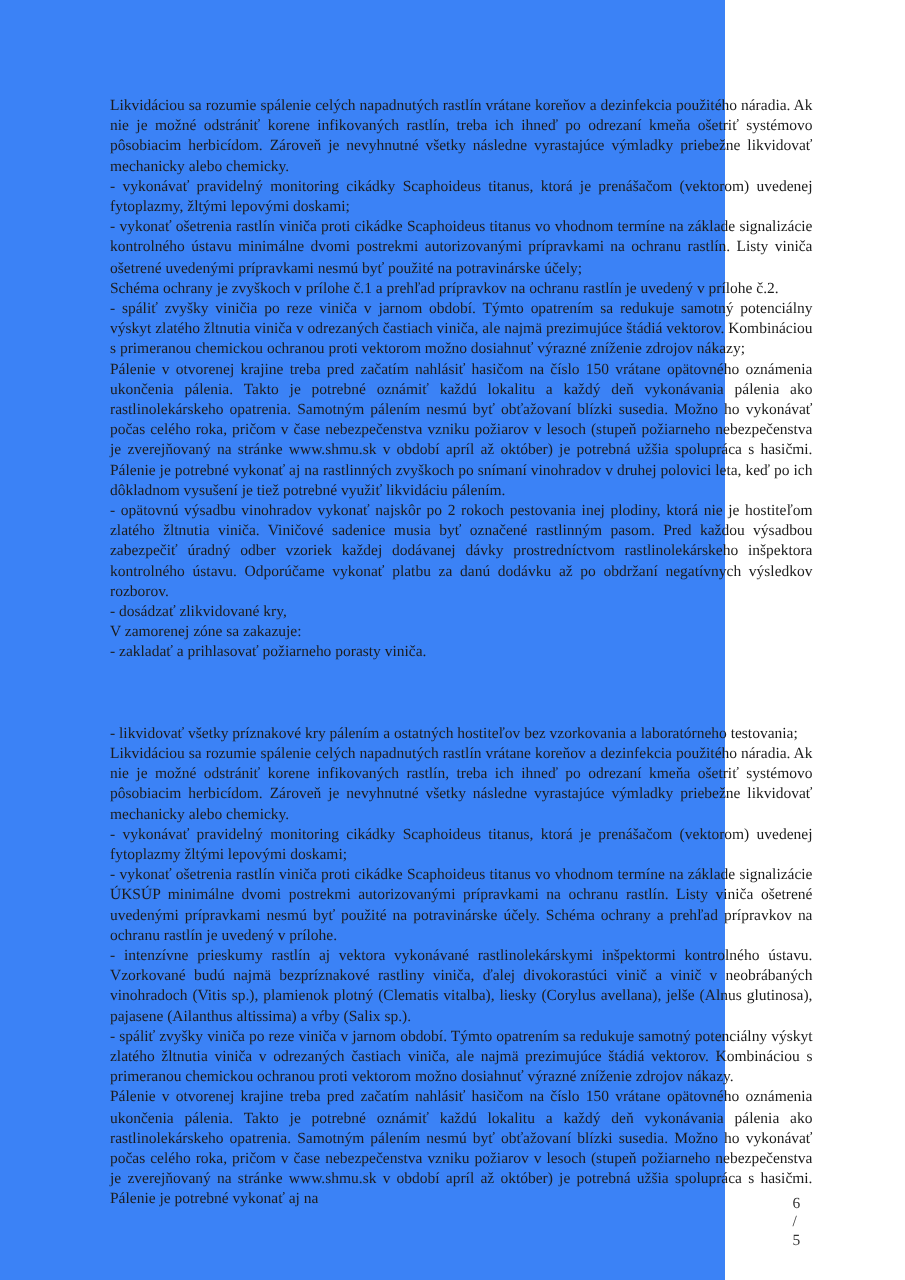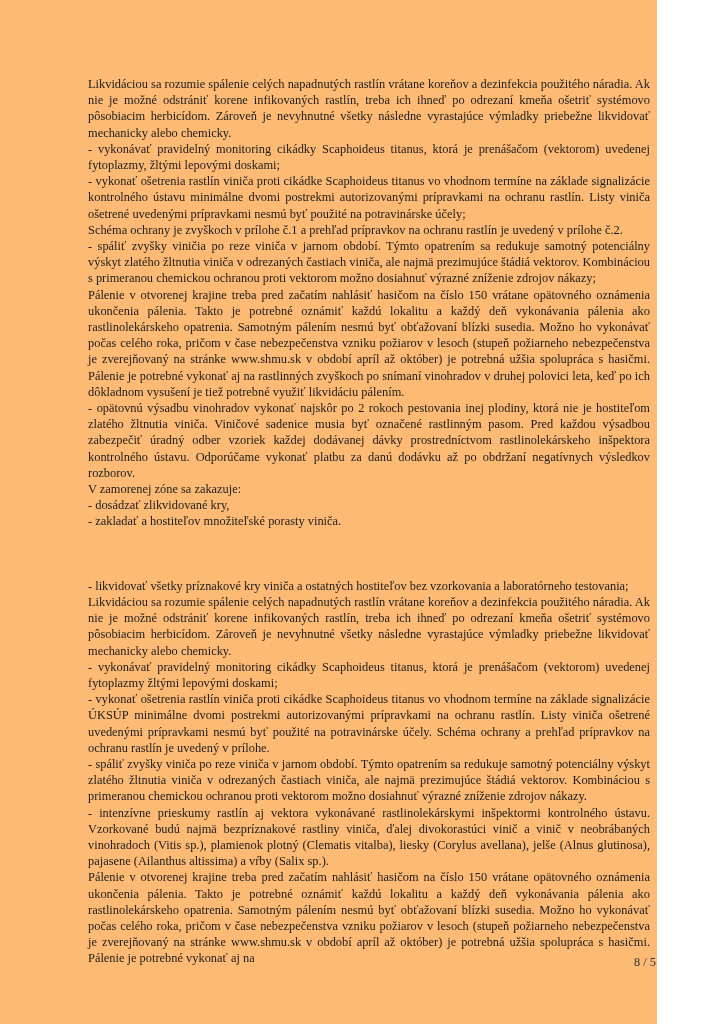--- a/index.html
+++ b/index.html
@@ -1,19 +1,19 @@
 <!DOCTYPE html>
 <html><head>
 <meta charset="utf-8">
 <style>
   html, body { margin: 0; padding: 0; background: #ffffff; }
   body { width: 724px; height: 1024px; position: relative; overflow: hidden; }
   .page {
-    position: absolute; left: 0; top: 0; width: 657px; height: 1024px;
-    background: #fdba74;
+    position: absolute; left: 0; top: 0; width: 580px; height: 1024px;
+    background: #3b82f6;
   }
   .content {
     position: absolute; left: 88px; top: 76px; width: 562px;
     font-family: "Liberation Serif", serif;
     font-size: 12.4px; line-height: 16.2px; color: #1c1c1c;
     text-align: justify;
   }
   .content p { margin: 0; }
   .gap-lg { height: 32px; }
   .gap-sm { height: 16px; }
@@ -27,32 +27,32 @@
 
 <div class="page">
   <div class="content">
     <p>Likvidáciou sa rozumie spálenie celých napadnutých rastlín vrátane koreňov a dezinfekcia použitého náradia. Ak nie je možné odstrániť korene infikovaných rastlín, treba ich ihneď po odrezaní kmeňa ošetriť systémovo pôsobiacim herbicídom. Zároveň je nevyhnutné všetky následne vyrastajúce výmladky priebežne likvidovať mechanicky alebo chemicky.</p>
     <p>- vykonávať pravidelný monitoring cikádky Scaphoideus titanus, ktorá je prenášačom (vektorom) uvedenej fytoplazmy, žltými lepovými doskami;</p>
     <p>- vykonať ošetrenia rastlín viniča proti cikádke Scaphoideus titanus vo vhodnom termíne na základe signalizácie kontrolného ústavu minimálne dvomi postrekmi autorizovanými prípravkami na ochranu rastlín. Listy viniča ošetrené uvedenými prípravkami nesmú byť použité na potravinárske účely;</p>
     <p>Schéma ochrany je zvyškoch v prílohe č.1 a prehľad prípravkov na ochranu rastlín je uvedený v prílohe č.2.</p>
     <p>- spáliť zvyšky viničia po reze viniča v jarnom období. Týmto opatrením sa redukuje samotný potenciálny výskyt zlatého žltnutia viniča v odrezaných častiach viniča, ale najmä prezimujúce štádiá vektorov. Kombináciou s primeranou chemickou ochranou proti vektorom možno dosiahnuť výrazné zníženie zdrojov nákazy;</p>
     <p>Pálenie v otvorenej krajine treba pred začatím nahlásiť hasičom na číslo 150 vrátane opätovného oznámenia ukončenia pálenia. Takto je potrebné oznámiť každú lokalitu a každý deň vykonávania pálenia ako rastlinolekárskeho opatrenia. Samotným pálením nesmú byť obťažovaní blízki susedia. Možno ho vykonávať počas celého roka, pričom v čase nebezpečenstva vzniku požiarov v lesoch (stupeň požiarneho nebezpečenstva je zverejňovaný na stránke www.shmu.sk v období apríl až október) je potrebná užšia spolupráca s hasičmi. Pálenie je potrebné vykonať aj na rastlinných zvyškoch po snímaní vinohradov v druhej polovici leta, keď po ich dôkladnom vysušení je tiež potrebné využiť likvidáciu pálením.</p>
     <p>- opätovnú výsadbu vinohradov vykonať najskôr po 2 rokoch pestovania inej plodiny, ktorá nie je hostiteľom zlatého žltnutia viniča. Viničové sadenice musia byť označené rastlinným pasom. Pred každou výsadbou zabezpečiť úradný odber vzoriek každej dodávanej dávky prostredníctvom rastlinolekárskeho inšpektora kontrolného ústavu. Odporúčame vykonať platbu za danú dodávku až po obdržaní negatívnych výsledkov rozborov.</p>
+    <p>- dosádzať zlikvidované kry,</p>
     <p>V zamorenej zóne sa zakazuje:</p>
-    <p>- dosádzať zlikvidované kry,</p>
-    <p>- zakladať a hostiteľov množiteľské porasty viniča.</p>
+    <p>- zakladať a prihlasovať požiarneho porasty viniča.</p>
 
     <div class="gap-lg"></div>
 
 
     <div class="gap-sm"></div>
 
-    <p>- likvidovať všetky príznakové kry viniča a ostatných hostiteľov bez vzorkovania a laboratórneho testovania;</p>
+    <p>- likvidovať všetky príznakové kry pálením a ostatných hostiteľov bez vzorkovania a laboratórneho testovania;</p>
     <p>Likvidáciou sa rozumie spálenie celých napadnutých rastlín vrátane koreňov a dezinfekcia použitého náradia. Ak nie je možné odstrániť korene infikovaných rastlín, treba ich ihneď po odrezaní kmeňa ošetriť systémovo pôsobiacim herbicídom. Zároveň je nevyhnutné všetky následne vyrastajúce výmladky priebežne likvidovať mechanicky alebo chemicky.</p>
     <p>- vykonávať pravidelný monitoring cikádky Scaphoideus titanus, ktorá je prenášačom (vektorom) uvedenej fytoplazmy žltými lepovými doskami;</p>
     <p>- vykonať ošetrenia rastlín viniča proti cikádke Scaphoideus titanus vo vhodnom termíne na základe signalizácie ÚKSÚP minimálne dvomi postrekmi autorizovanými prípravkami na ochranu rastlín. Listy viniča ošetrené uvedenými prípravkami nesmú byť použité na potravinárske účely. Schéma ochrany a prehľad prípravkov na ochranu rastlín je uvedený v prílohe.</p>
+    <p>- intenzívne prieskumy rastlín aj vektora vykonávané rastlinolekárskymi inšpektormi kontrolného ústavu. Vzorkované budú najmä bezpríznakové rastliny viniča, ďalej divokorastúci vinič a vinič v neobrábaných vinohradoch (Vitis sp.), plamienok plotný (Clematis vitalba), liesky (Corylus avellana), jelše (Alnus glutinosa), pajasene (Ailanthus altissima) a vŕby (Salix sp.).</p>
     <p>- spáliť zvyšky viniča po reze viniča v jarnom období. Týmto opatrením sa redukuje samotný potenciálny výskyt zlatého žltnutia viniča v odrezaných častiach viniča, ale najmä prezimujúce štádiá vektorov. Kombináciou s primeranou chemickou ochranou proti vektorom možno dosiahnuť výrazné zníženie zdrojov nákazy.</p>
-    <p>- intenzívne prieskumy rastlín aj vektora vykonávané rastlinolekárskymi inšpektormi kontrolného ústavu. Vzorkované budú najmä bezpríznakové rastliny viniča, ďalej divokorastúci vinič a vinič v neobrábaných vinohradoch (Vitis sp.), plamienok plotný (Clematis vitalba), liesky (Corylus avellana), jelše (Alnus glutinosa), pajasene (Ailanthus altissima) a vŕby (Salix sp.).</p>
     <p>Pálenie v otvorenej krajine treba pred začatím nahlásiť hasičom na číslo 150 vrátane opätovného oznámenia ukončenia pálenia. Takto je potrebné oznámiť každú lokalitu a každý deň vykonávania pálenia ako rastlinolekárskeho opatrenia. Samotným pálením nesmú byť obťažovaní blízki susedia. Možno ho vykonávať počas celého roka, pričom v čase nebezpečenstva vzniku požiarov v lesoch (stupeň požiarneho nebezpečenstva je zverejňovaný na stránke www.shmu.sk v období apríl až október) je potrebná užšia spolupráca s hasičmi. Pálenie je potrebné vykonať aj na</p>
   </div>
 
-  <div class="page-number">8 / 5</div>
+  <div class="page-number">6 / 5</div>
 </div>
 
 </body></html>

